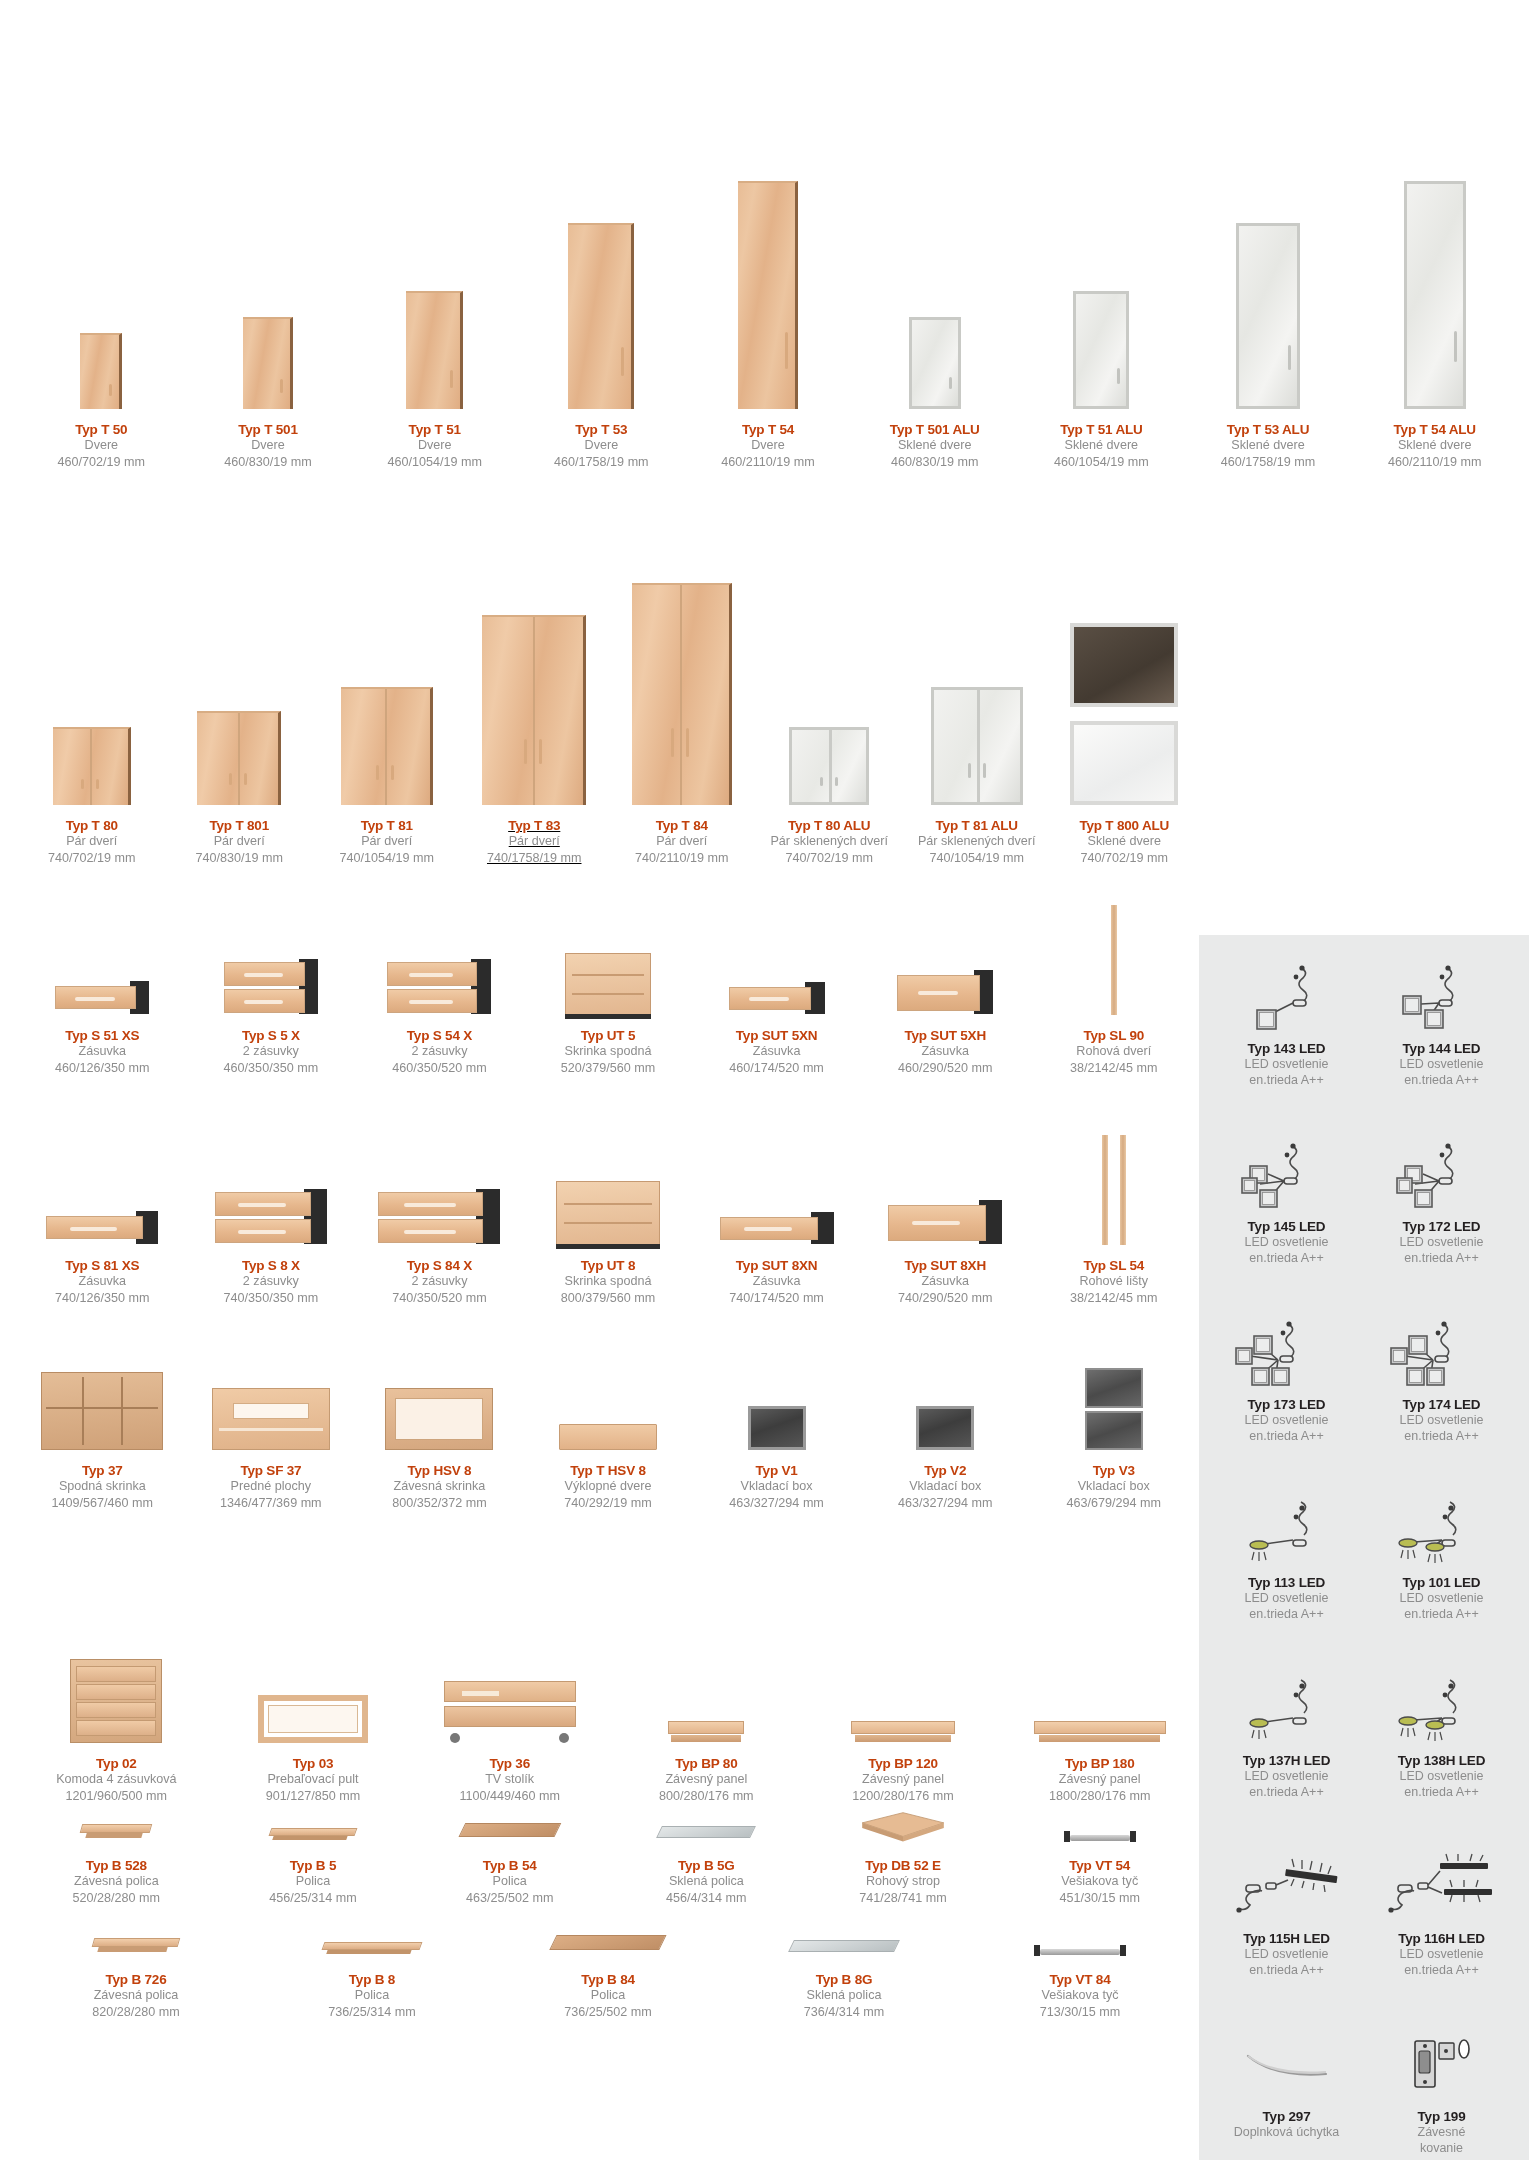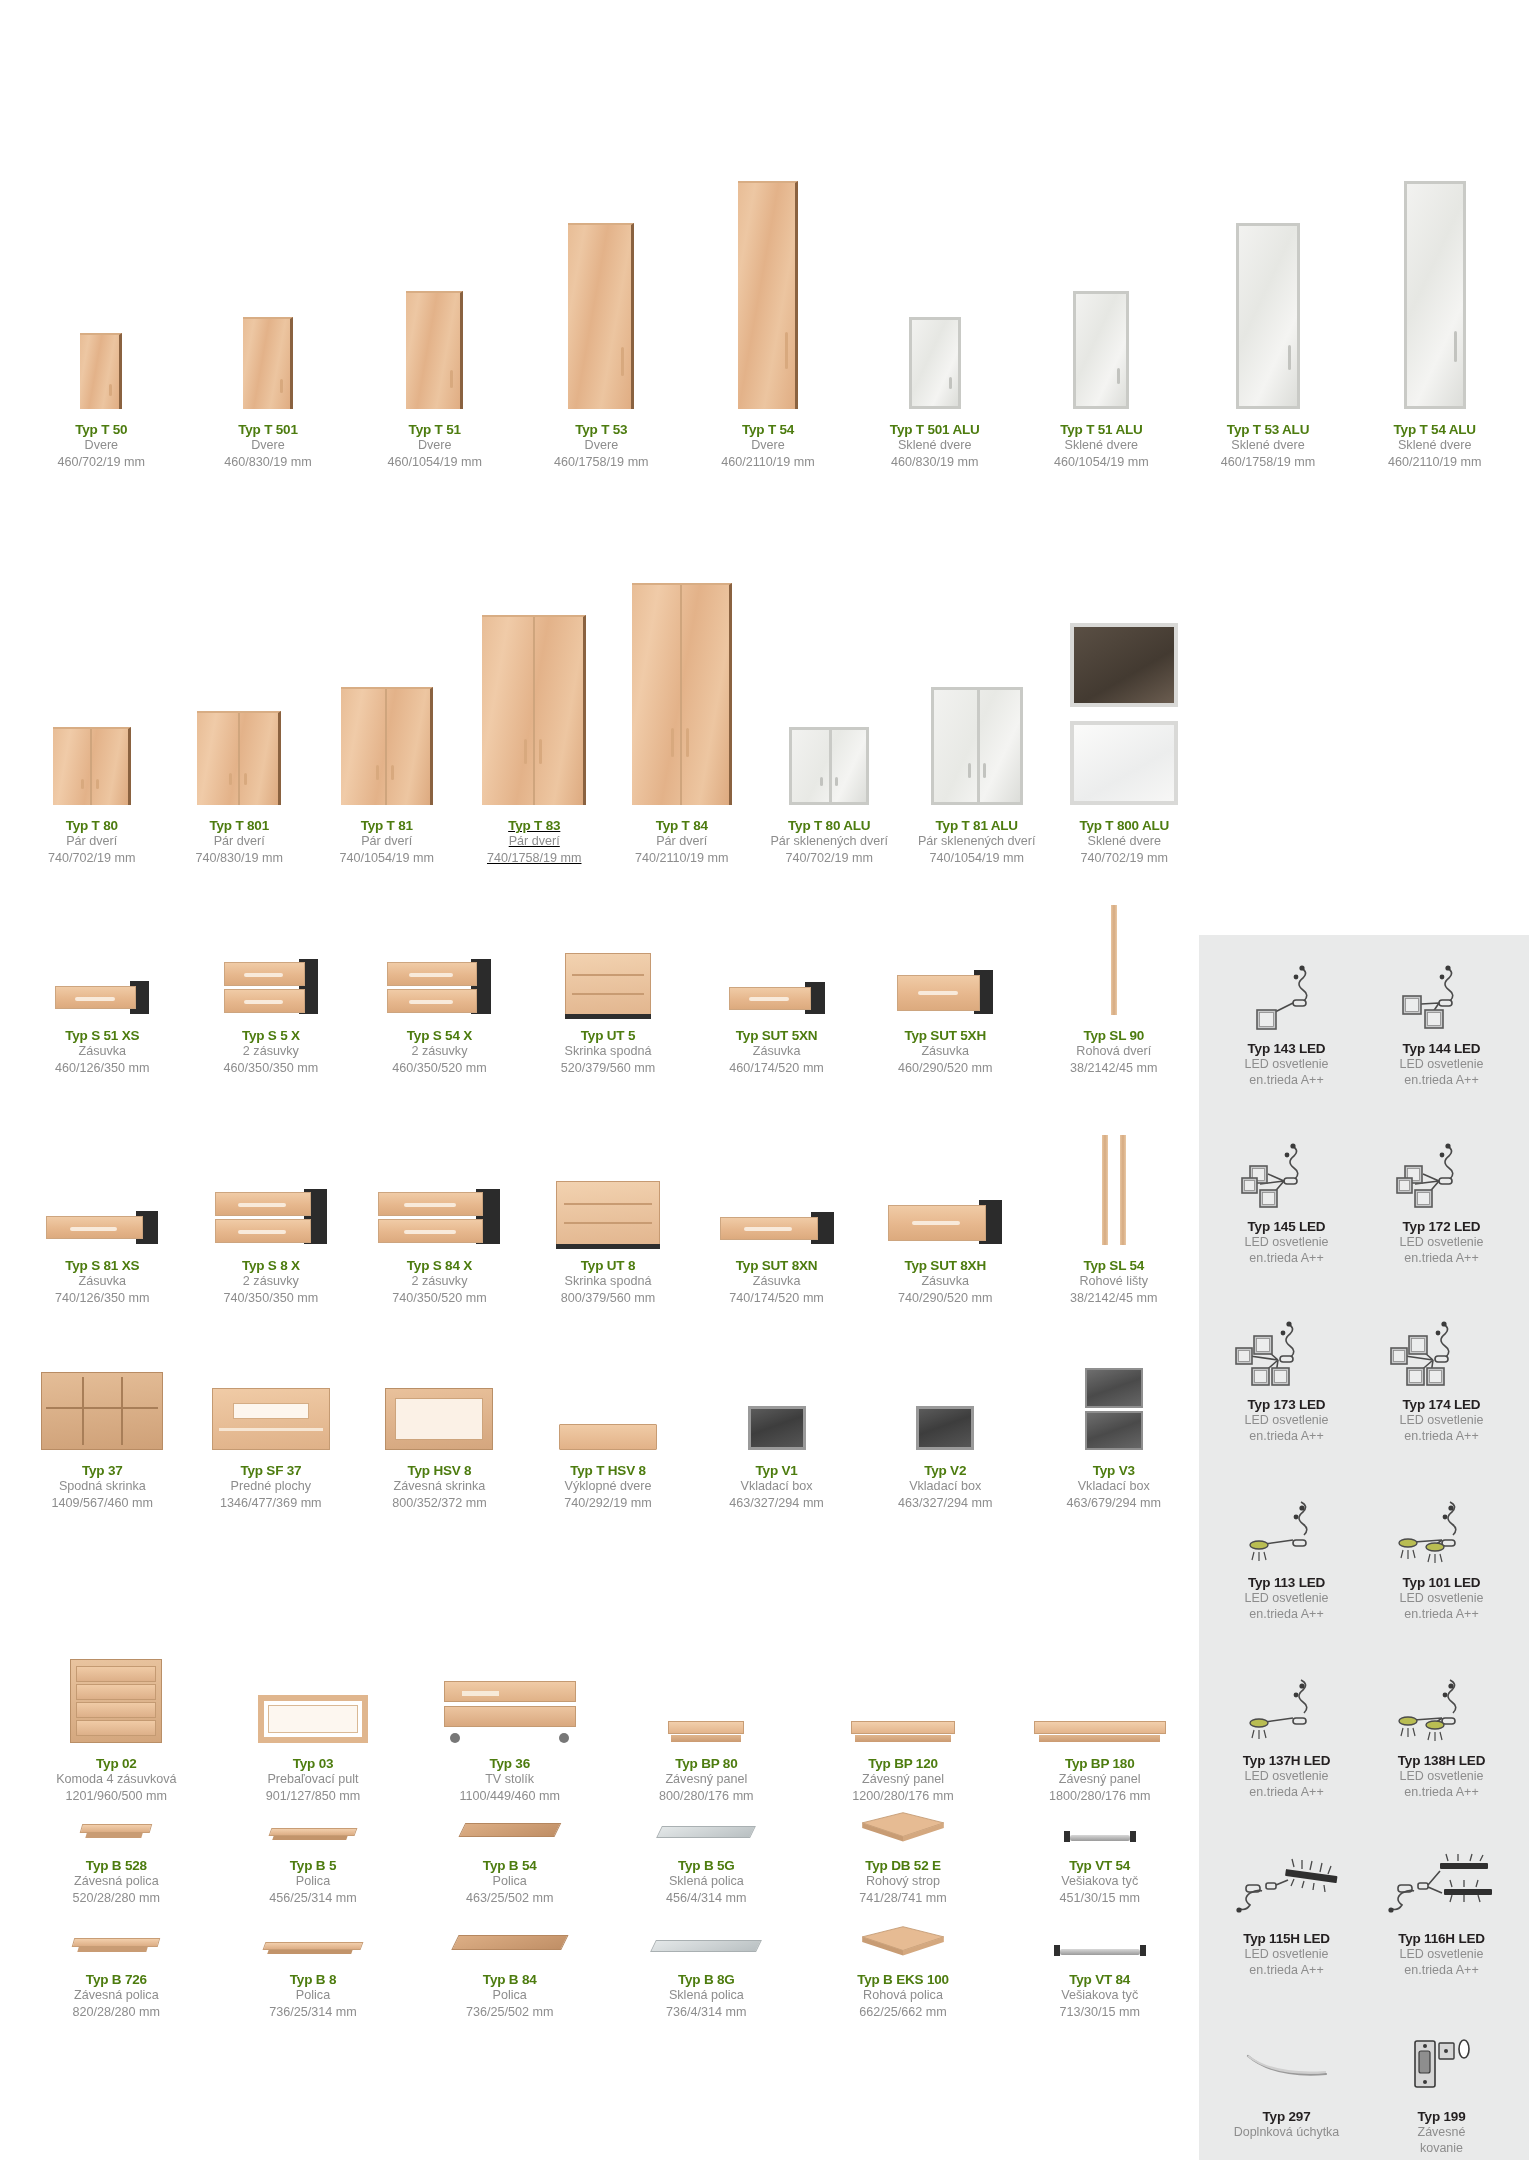--- a/index.html
+++ b/index.html
@@ -40,21 +40,21 @@
 
   
   .row { position: absolute; display: flex; }
   .cell {
     display: flex; flex-direction: column;
     align-items: center; justify-content: flex-end;
     text-align: center;
   }
   .art { display: flex; align-items: flex-end; justify-content: center; }
   .name {
-    font-size: 13.5px; font-weight: bold; color: #4d7c0f;
+    font-size: 13.5px; font-weight: bold; color: #c2410c;
     letter-spacing: -0.2px; margin-top: 13px; white-space: nowrap;
   }
   .desc { font-size: 12.6px; color: #8d8d8d; line-height: 1.3; white-space: nowrap; }
   .dims { font-size: 12.6px; color: #8d8d8d; line-height: 1.3; white-space: nowrap; }
 
   
   .door {
     background: linear-gradient(100deg,#e8bd96 0%, #edc7a3 18%, #e3b289 42%, #ecc5a0 68%, #e0ad83 100%);
     border-right: 3px solid #8a6240;
     border-top: 2px solid #d8ad84;
@@ -964,34 +964,20 @@
           <div class="art" style="width: 106px; height: 24px;">
             <div style="position: relative; width: 106px; height: 24px;">
               <div style="position:absolute;left:0;right:0;top:18%;height:50%;background:linear-gradient(160deg,#e3e7e8,#b9c0c2);transform:skewX(-26deg);border:1px solid #a9b0b2;"></div>
             </div>
           </div>
           <div class="name">Typ B 8G</div>
           <div class="desc">Sklená polica</div>
           <div class="dims">736/4/314 mm</div>
         </div>
         <div class="cell" style="flex: 1 1 0px;">
-          <div class="art" style="width: 92px; height: 34px;">
-            <div style="position: relative; width: 92px; height: 34px;">
-              <svg width="92" height="34" viewBox="0 0 100 40">
-                <path d="M2 14 L50 2 L98 14 L50 30 Z" fill="#e6bb93" stroke="#c2976f" stroke-width="1"></path>
-                <path d="M2 14 L50 30 L50 36 L2 20 Z" fill="#c89c74"></path>
-                <path d="M98 14 L50 30 L50 36 L98 20 Z" fill="#d4a87f"></path>
-              </svg>
-            </div>
-          </div>
-          <div class="name">Typ B EKS 100</div>
-          <div class="desc">Rohová polica</div>
-          <div class="dims">662/25/662 mm</div>
-        </div>
-        <div class="cell" style="flex: 1 1 0px;">
           <div class="art" style="width: 92px; height: 18px;">
             <div style="position: relative; width: 92px; height: 18px;">
               <div class="rod" style="position:absolute;left:6px;right:6px;top:44%;height:6px;"></div>
               <div class="rod-cap" style="position:absolute;left:0;top:18%;width:6px;height:62%;"></div>
               <div class="rod-cap" style="position:absolute;right:0;top:18%;width:6px;height:62%;"></div>
             </div>
           </div>
           <div class="name">Typ VT 84</div>
           <div class="desc">Vešiakova tyč</div>
           <div class="dims">713/30/15 mm</div>

